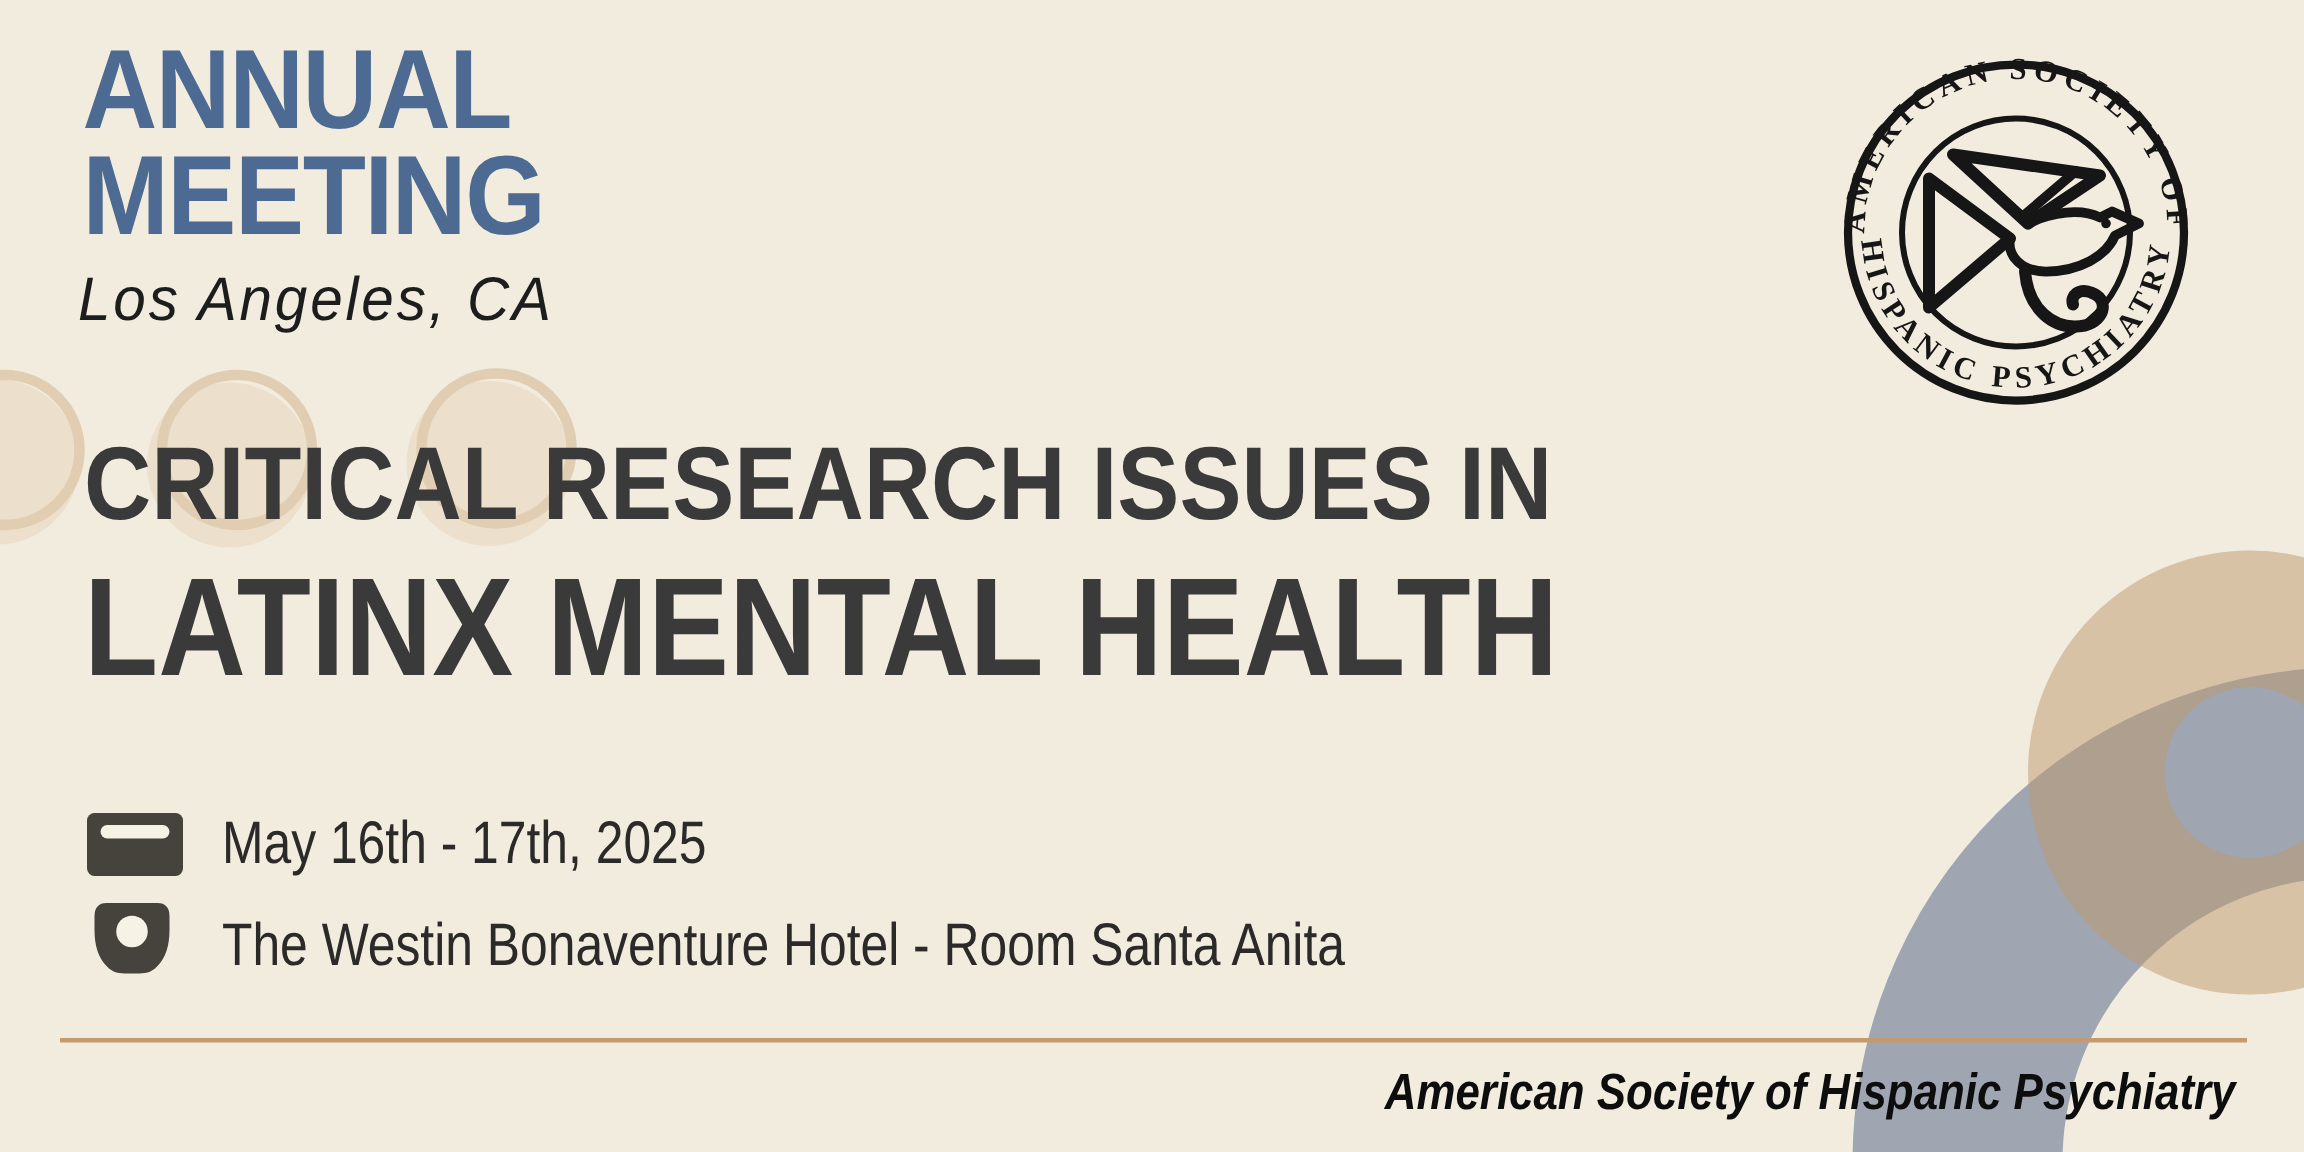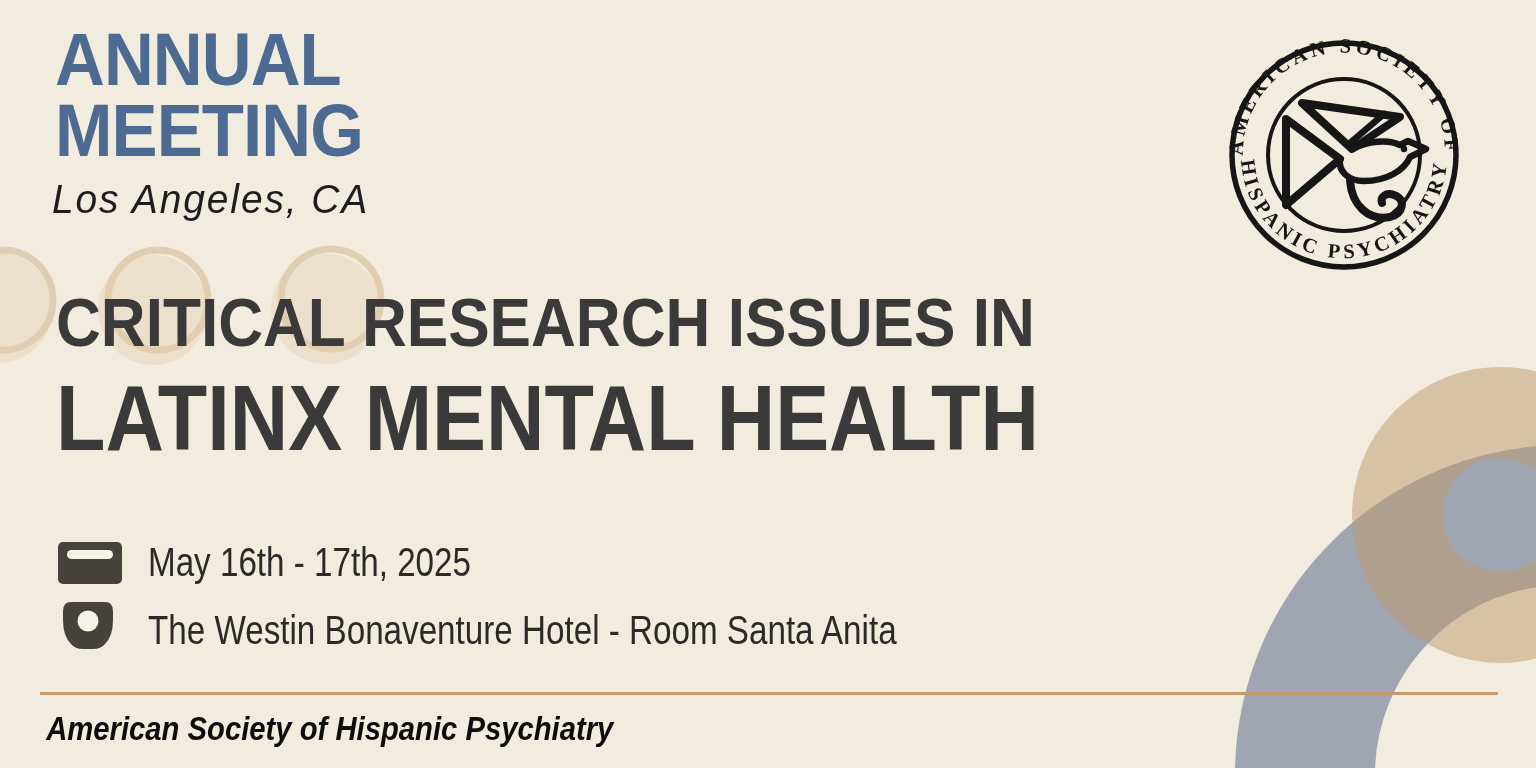--- a/index.html
+++ b/index.html
@@ -52,21 +52,21 @@
   }
   .detail-text.d1{top:540px;}
   .detail-text.d2{top:608px;}
 
   .divider{
     position:absolute;left:40px;top:692px;width:1458px;height:3px;
     background:#c49a6e;z-index:2;
   }
 
   .footer{
-    position:absolute;left:0;top:709px;width:1536px;text-align:left;z-index:2;
+    position:absolute;left:0;top:709px;width:1536px;text-align:right;z-index:2;
   }
   .footer .org{
     display:inline-block;font-weight:700;font-style:italic;
     font-size:34px;color:#0d0d0d;white-space:nowrap;
     transform:scaleX(0.86);transform-origin:50% 0;
   }
 </style>
 </head>
 <body>
 

